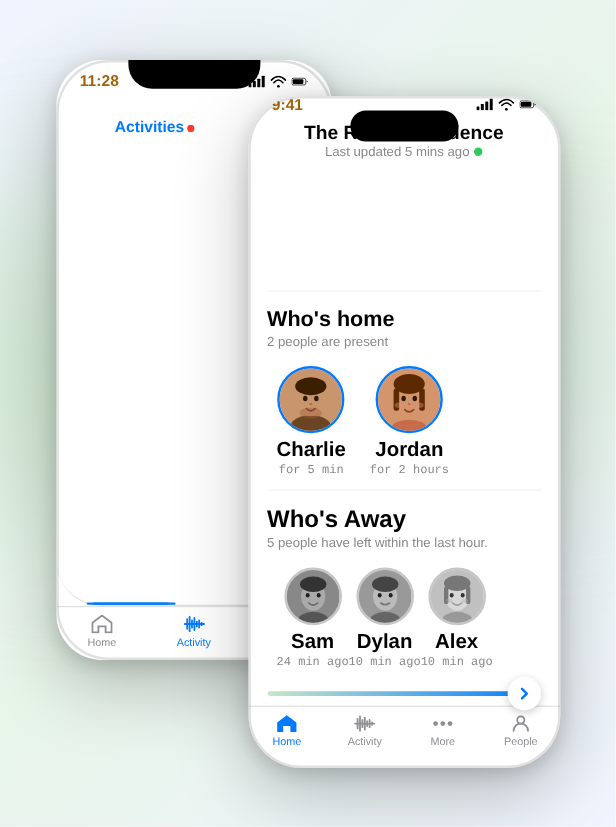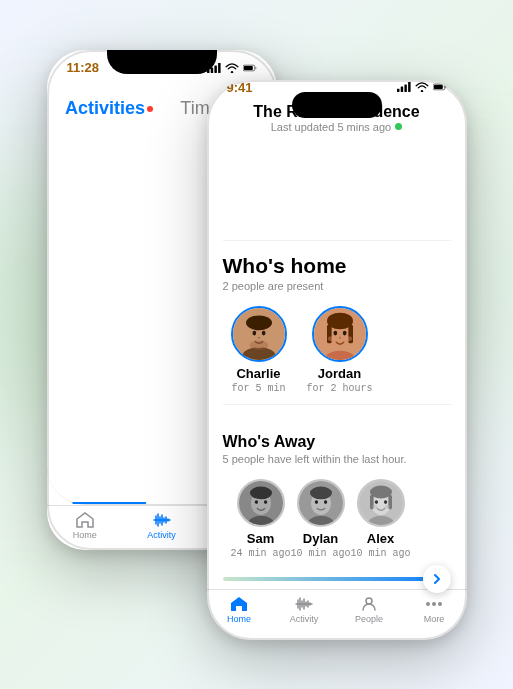--- a/index.html
+++ b/index.html
@@ -115,23 +115,23 @@
 
     .phone-1 .tab-bar {
       display: flex;
       border-bottom: 1px solid #e0e0e0;
       padding: 0 10px;
       margin-top: 4px;
     }
 
     .phone-1 .tab {
       flex: 1;
-      text-align: center;
+      text-align: right;
       padding: 8px 0;
-      font-size: 18px;
+      font-size: 13px;
       color: #888;
       position: relative;
     }
 
     .phone-1 .tab.active {
       color: #007AFF;
       font-weight: 600;
     }
 
     .phone-1 .tab.active::after {
@@ -225,21 +225,21 @@
       height: 1px;
       background: #f0f0f0;
       margin: 0 16px;
     }
 
     .whos-home-section {
       padding: 14px 16px 10px;
     }
 
     .section-title {
-      font-size: 21px;
+      font-size: 18px;
       font-weight: 700;
       color: #000;
     }
 
     .section-subtitle {
       font-size: 11px;
       color: #888;
       margin-top: 2px;
     }
 
@@ -263,39 +263,38 @@
       border-radius: 50%;
       border: 2px solid #007AFF;
       overflow: hidden;
       display: flex; align-items: center; justify-content: center;
       background: #e0e0e0;
     }
 
     .avatar-circle.gray-border { border-color: #C7C7CC; }
 
     .avatar-name {
-      font-size: 13px;
+      font-size: 17px;
       font-weight: 600;
       color: #000;
     }
 
     .avatar-time {
       font-size: 10px;
       color: #888;
       margin-top: -2px;
       font-family: Liberation Mono, monospace;
     }
 
     .whos-away-section {
       padding: 14px 16px 10px;
     }
 
     .whos-away-section .section-title {
-      font-size: 16px;
-      margin-top: 14px;
+      font-size: 20px;
     }
 
     
     .slider-section {
       padding: 8px 16px;
       flex: 1;
       display: flex;
       flex-direction: column;
       justify-content: flex-end;
     }
@@ -631,34 +630,34 @@
         <div class="nav-item-2">
           <div class="nav-icon">
             <svg width="18" height="16" viewBox="0 0 18 16" fill="none">
               <path d="M1 8H3M3 8V4M3 8V12M3 8H5M5 8V2M5 8V14M5 8H7M7 8V5M7 8V11M7 8H9M9 8V3M9 8V13M9 8H11M11 8V6M11 8V10M11 8H13M13 8V5M13 8V11M13 8H15M15 8V7M15 8V9M15 8H17" stroke="#8E8E93" stroke-width="1.5" stroke-linecap="round"></path>
             </svg>
           </div>
           <span>Activity</span>
         </div>
         <div class="nav-item-2">
           <div class="nav-icon">
-            <svg width="16" height="16" viewBox="0 0 16 16" fill="none">
-              <circle cx="8" cy="5" r="3" stroke="#8E8E93" stroke-width="1.5"></circle>
-              <path d="M2 14c0-3.3 2.7-6 6-6s6 2.7 6 6" stroke="#8E8E93" stroke-width="1.5" stroke-linecap="round"></path>
-            </svg>
-          </div>
-          <span>People</span>
-        </div>
-        <div class="nav-item-2">
-          <div class="nav-icon">
             <svg width="18" height="6" viewBox="0 0 18 6" fill="none">
               <circle cx="3" cy="3" r="2" fill="#8E8E93"></circle>
               <circle cx="9" cy="3" r="2" fill="#8E8E93"></circle>
               <circle cx="15" cy="3" r="2" fill="#8E8E93"></circle>
             </svg>
           </div>
           <span>More</span>
         </div>
+        <div class="nav-item-2">
+          <div class="nav-icon">
+            <svg width="16" height="16" viewBox="0 0 16 16" fill="none">
+              <circle cx="8" cy="5" r="3" stroke="#8E8E93" stroke-width="1.5"></circle>
+              <path d="M2 14c0-3.3 2.7-6 6-6s6 2.7 6 6" stroke="#8E8E93" stroke-width="1.5" stroke-linecap="round"></path>
+            </svg>
+          </div>
+          <span>People</span>
+        </div>
       </div>
     </div>
   </div>
 
 </div>
 
 </body></html>

